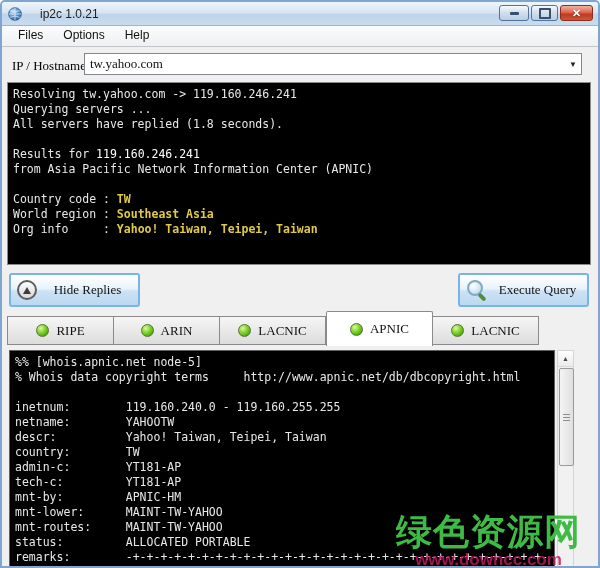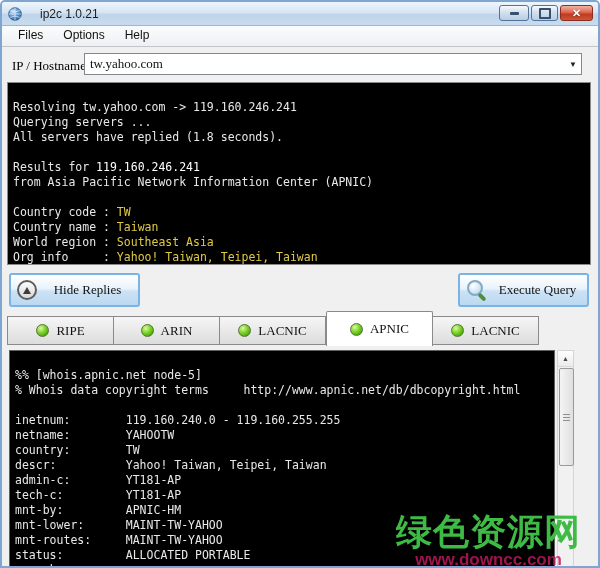--- a/index.html
+++ b/index.html
@@ -31,27 +31,27 @@
   .client{position:relative;height:523px;background:#f0f0f0;}
 
   .host-label{position:absolute;left:10px;top:11px;font-family:"Liberation Serif",serif;font-size:13px;color:#000000;}
   .host-combo{position:absolute;left:82px;top:6px;width:498px;height:22px;box-sizing:border-box;
     background:#fff;border:1px solid #828790;display:flex;align-items:center;cursor:text;}
   .host-combo .combo-text{flex:1;font-family:"Liberation Serif",serif;font-size:13px;color:#111;padding-left:5px;}
   .combo-arrow{width:16px;text-align:center;font-size:8px;color:#222;cursor:pointer;}
 
   .terminal{position:absolute;background:#000;border:1px solid #8a8a8a;
     font-family:"DejaVu Sans Mono",monospace;font-size:11.5px;line-height:15px;color:#e8e8e8;
-    padding:17px 5px;overflow:hidden;}
+    padding:4px 5px;overflow:hidden;}
   .term1{left:5px;top:35px;width:584px;height:183px;box-sizing:border-box;}
   .term2{left:7px;top:303px;width:546px;height:220px;box-sizing:border-box;border-color:#606060;}
   .tline{white-space:pre;}
   .s-plain{color:#e8e8e8;}
   .s-bold{color:#ffffff;font-weight:normal;}
-  .s-value{color:#e0ca45;font-weight:normal;}
+  .s-value{color:#e0ca45;font-weight:bold;}
 
   
   .act-btn{position:absolute;top:226px;width:131px;height:34px;box-sizing:border-box;
     border:2px solid #78b4e6;border-radius:3px;cursor:pointer;
     background:linear-gradient(#ffffff,#e9f3fb 45%,#cbe2f5 55%,#bcd8f0);
     display:flex;align-items:center;}
   .btn-hide{left:7px;} .btn-exec{left:456px;}
   .act-label{flex:1;text-align:center;font-family:"Liberation Serif",serif;font-size:13px;color:#111;}
   .icon-circle-up{width:20px;height:20px;margin-left:6px;border-radius:50%;
     border:2px solid #5d5d5d;background:linear-gradient(#fdfdfd,#d8d8d8);
@@ -139,21 +139,20 @@
 
     <div class="terminal term1" id="results-console">
         <div class="tline"><span class="s-plain">Resolving tw.yahoo.com -&gt; 119.160.246.241</span></div>
         <div class="tline"><span class="s-plain">Querying servers ...</span></div>
         <div class="tline"><span class="s-plain">All servers have replied (1.8 seconds).</span></div>
         <div class="tline">&nbsp;</div>
         <div class="tline"><span class="s-plain">Results for </span><span class="s-bold">119.160.246.241</span></div>
         <div class="tline"><span class="s-plain">from Asia Pacific Network Information Center (APNIC)</span></div>
         <div class="tline">&nbsp;</div>
         <div class="tline"><span class="s-plain">Country code : </span><span class="s-value">TW</span></div>
-        <div class="tline"><span class="s-plain">Country name : </span><span class="s-value">Taiwan</span></div>
         <div class="tline"><span class="s-plain">World region : </span><span class="s-value">Southeast Asia</span></div>
         <div class="tline"><span class="s-plain">Org info     : </span><span class="s-value">Yahoo! Taiwan, Teipei, Taiwan</span></div>
       </div>
 
     <div class="act-btn btn-hide">
       <span class="icon-circle-up">
           <span class="tri"></span>
         </span>
       <span class="act-label">Hide Replies</span>
     </div>
@@ -187,22 +186,22 @@
         <span class="tab-label">LACNIC</span>
       </div>
     </div>
 
     <div class="terminal term2" id="whois-console">
         <div class="tline"><span class="s-plain">%% [whois.apnic.net node-5]</span></div>
         <div class="tline"><span class="s-plain">% Whois data copyright terms     http://www.apnic.net/db/dbcopyright.html</span></div>
         <div class="tline">&nbsp;</div>
         <div class="tline"><span class="s-plain">inetnum:        119.160.240.0 - 119.160.255.255</span></div>
         <div class="tline"><span class="s-plain">netname:        YAHOOTW</span></div>
+        <div class="tline"><span class="s-plain">descr:          Yahoo! Taiwan, Teipei, Taiwan</span></div>
         <div class="tline"><span class="s-plain">country:        TW</span></div>
-        <div class="tline"><span class="s-plain">descr:          Yahoo! Taiwan, Teipei, Taiwan</span></div>
         <div class="tline"><span class="s-plain">admin-c:        YT181-AP</span></div>
         <div class="tline"><span class="s-plain">tech-c:         YT181-AP</span></div>
         <div class="tline"><span class="s-plain">mnt-by:         APNIC-HM</span></div>
         <div class="tline"><span class="s-plain">mnt-lower:      MAINT-TW-YAHOO</span></div>
         <div class="tline"><span class="s-plain">mnt-routes:     MAINT-TW-YAHOO</span></div>
         <div class="tline"><span class="s-plain">status:         ALLOCATED PORTABLE</span></div>
         <div class="tline"><span class="s-plain">remarks:        -+-+-+-+-+-+-+-+-+-+-+-+-+-+-+-+-+-+-+-+-+-+-+-+-+-+-+-+-+-+-</span></div>
         <div class="tline"><span class="s-plain">remarks:        This object can only be updated by APNIC hostmasters</span></div>
       </div>
 

